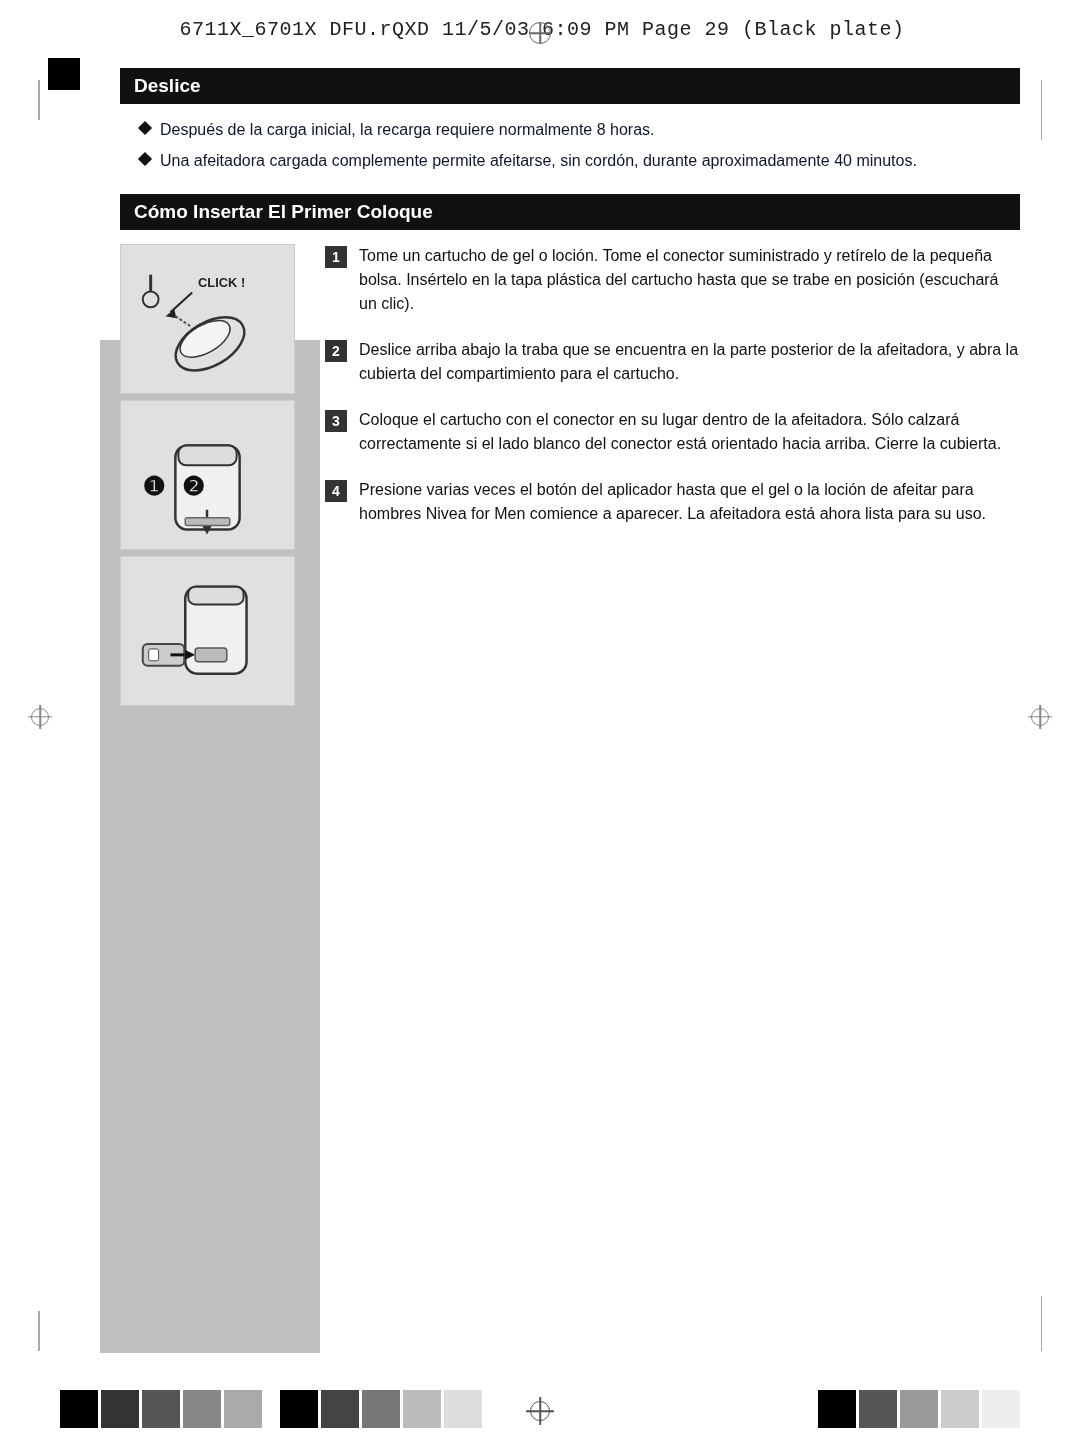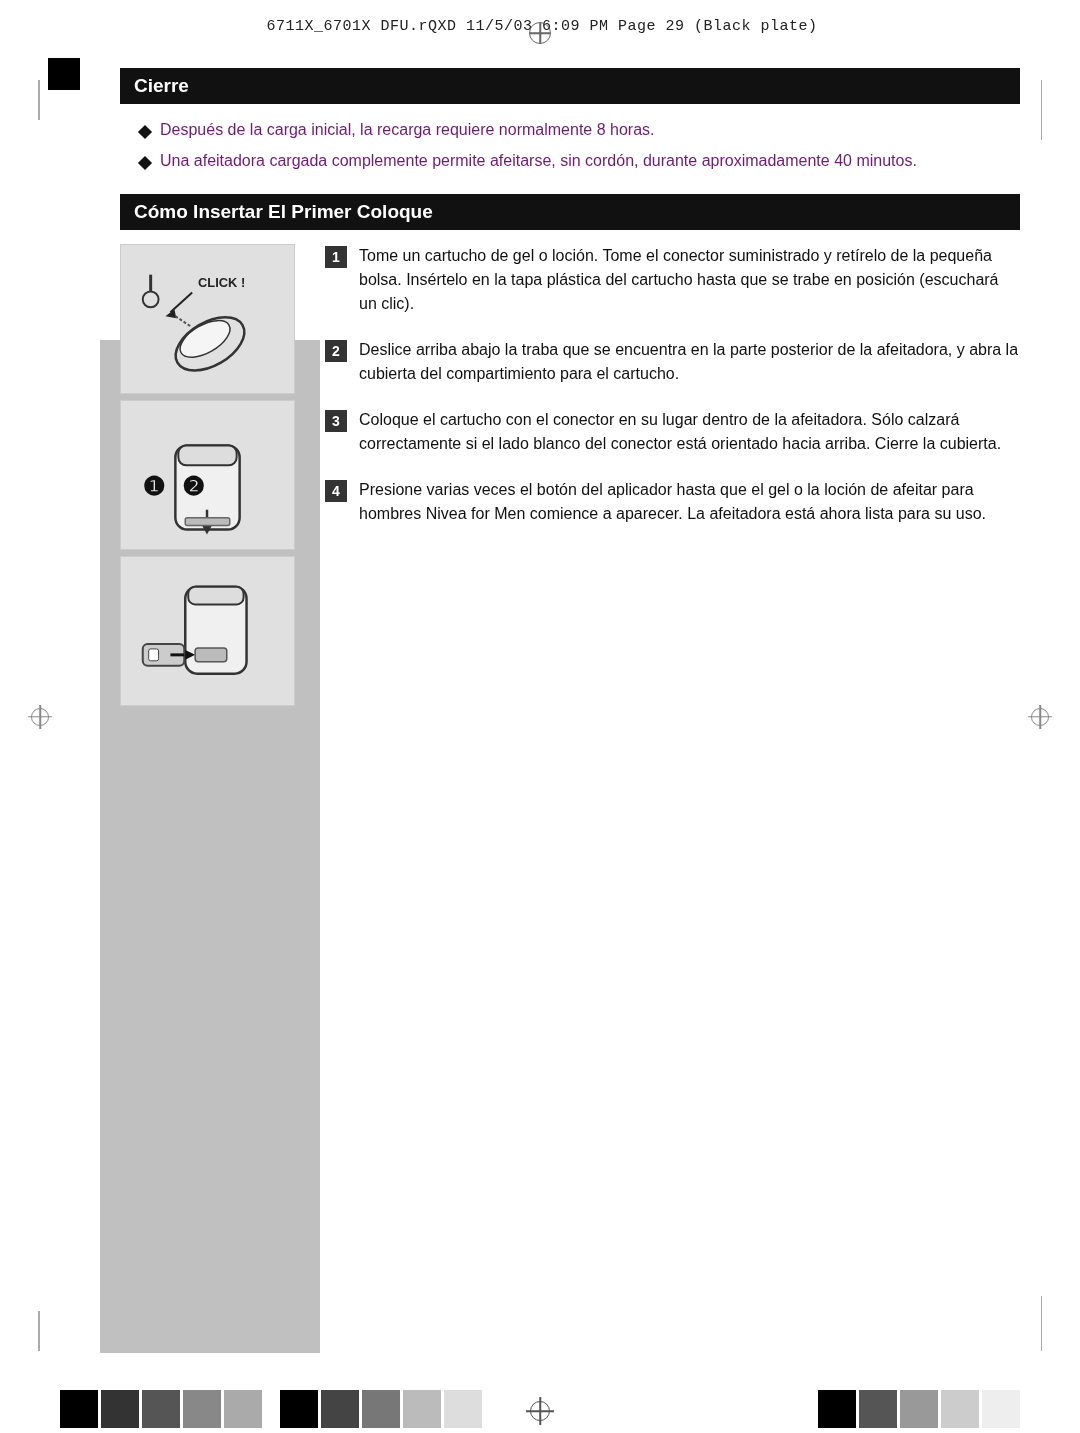--- a/index.html
+++ b/index.html
@@ -15,21 +15,21 @@
 
     
     .header-bar {
       position: absolute;
       top: 18px;
       left: 4px;
       right: 0;
       display: flex;
       justify-content: center;
       align-items: center;
-      font-size: 15px;
+      font-size: 20px;
       color: #222;
       font-family: 'Courier New', monospace;
       letter-spacing: 0.5px;
     }
 
     
     .corner-black {
       position: absolute;
       width: 32px;
       height: 32px;
@@ -71,25 +71,25 @@
     }
 
     
     .bullet-list {
       margin-left: 20px;
       margin-bottom: 22px;
     }
 
     .bullet-item {
       display: flex;
-      align-items: center;
+      align-items: flex-start;
       margin-bottom: 8px;
       font-size: 16px;
       line-height: 1.45;
-      color: #701a75;
+      color: #0f172a;
     }
 
     .bullet-diamond {
       display: inline-block;
       width: 10px;
       height: 10px;
       background: #111;
       transform: rotate(45deg);
       margin-top: 5px;
       margin-right: 10px;
@@ -223,21 +223,21 @@
     <div style="position:absolute;top:50%;left:50%;transform:translate(-50%,-50%);width:18px;height:18px;border-radius:50%;border:1.5px solid #888;"></div>
   </div>
 </div>
 
 <div style="position:absolute;left:100px;top:340px;width:220px;bottom:80px;background:#c0c0c0;z-index:0;"></div>
 
 <div class="main-content" style="z-index:1;position:absolute;top:68px;left:120px;right:60px;">
 
 
   <div class="section-header">
-    <span>Cierre</span>
+    <span>Deslice</span>
   </div>
 
   <div class="bullet-list">
     <div class="bullet-item">
       <span class="bullet-diamond"></span>
       <span>Después de la carga inicial, la recarga requiere normalmente 8 horas.</span>
     </div>
     <div class="bullet-item">
       <span class="bullet-diamond"></span>
       <span>Una afeitadora cargada complemente permite afeitarse, sin cordón, durante aproximadamente 40 minutos.</span>

